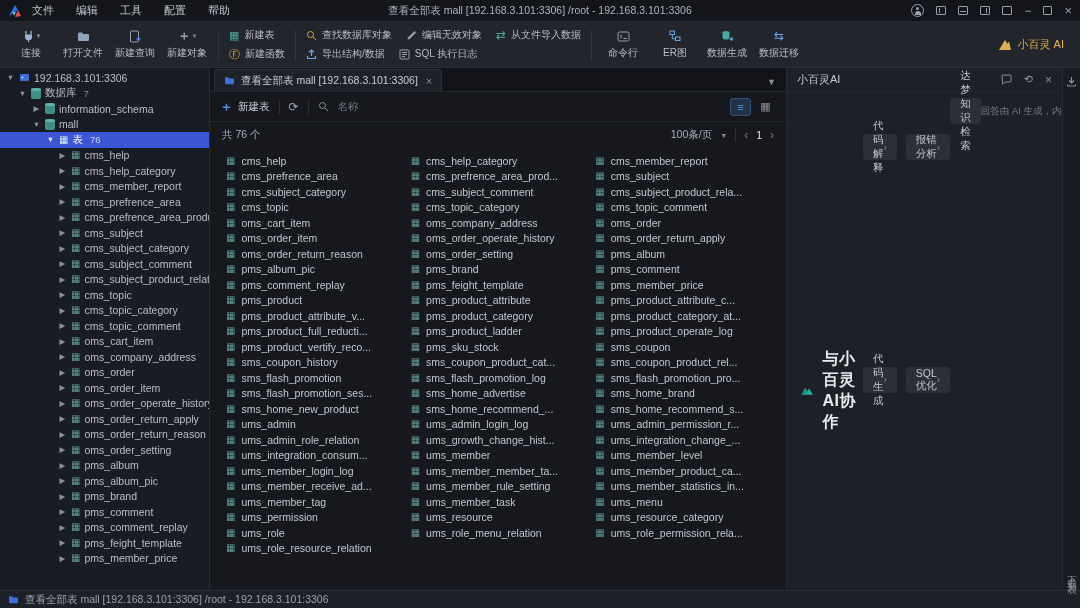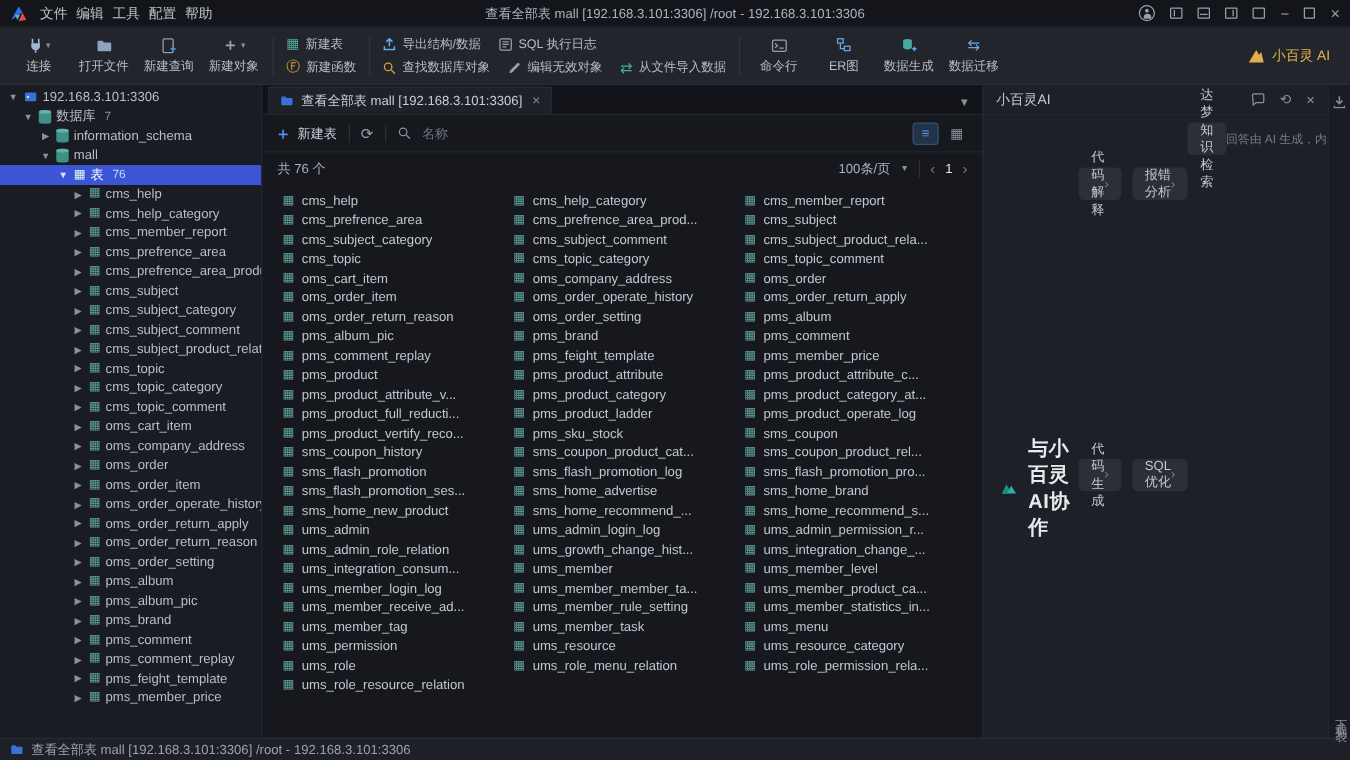--- a/index.html
+++ b/index.html
@@ -3,21 +3,21 @@
 <meta charset="utf-8">
 <style>
   *{box-sizing:border-box;margin:0;padding:0}
   html,body{width:1080px;height:608px;overflow:hidden}
   body{font-family:"Liberation Sans","DejaVu Sans",sans-serif;background:#17191f;color:#c5c9d1;font-size:11px}
   svg{display:block}
 
   
   .titlebar{height:22px;background:#13151a;display:flex;align-items:center;position:relative;border-bottom:1px solid #23262d;padding:0 8px}
   .logo{width:14px;height:14px;margin-right:10px}
-  .menus{display:flex;gap:7px;color:#c0c4cc;font-size:11px}
+  .menus{display:flex;gap:22px;color:#c0c4cc;font-size:11px}
   .menus span{cursor:default}
   .win-title{position:absolute;left:50%;transform:translateX(-50%);font-size:10.5px;color:#aeb3bd;white-space:nowrap}
   .wctl{margin-left:auto;display:flex;align-items:center;gap:12px;color:#9aa0ab}
   .avatar{width:13px;height:13px;border:1px solid #9aa0ab;border-radius:50%;position:relative}
   .avatar::before{content:'';position:absolute;left:4px;top:2px;width:3px;height:3px;border-radius:50%;background:#9aa0ab}
   .avatar::after{content:'';position:absolute;left:2.5px;top:6px;width:6px;height:4px;border-radius:3px 3px 0 0;background:#9aa0ab}
   .lay{width:10px;height:9px;border:1px solid #9aa0ab;border-radius:1px;position:relative}
   .lay::before{content:'';position:absolute;background:#9aa0ab}
   .lay-left::before{left:2px;top:1px;bottom:1px;width:1px}
   .lay-bottom::before{left:1px;right:1px;bottom:2px;height:1px}
@@ -65,21 +65,21 @@
   .main{flex:1;min-width:0;display:flex;flex-direction:column;background:#16181e}
   .tabbar{height:24px;background:#111318;display:flex;align-items:flex-end;border-bottom:1px solid #23262d;padding-left:4px}
   .tab{height:22px;background:#1e2127;display:flex;align-items:center;gap:6px;padding:0 9px;font-size:10.5px;color:#c9cdd5;border:1px solid #2a2d35;border-bottom:none;border-radius:3px 3px 0 0}
   .tab-close{color:#8a8f9a;font-size:11px;margin-left:2px}
   .tabbar-caret{margin-left:auto;color:#8a8f9a;padding:0 10px 4px;font-size:9px}
   .ct-toolbar{height:30px;display:flex;align-items:center;padding:0 10px;gap:9px;border-bottom:1px solid #22252c}
   .btn-newtable{display:flex;gap:5px;align-items:center;font-size:10.5px;color:#c9cdd5}
   .plus-blue{color:#4d8ef0;font-size:13px;font-weight:bold;line-height:11px}
   .vsep{width:1px;height:14px;background:#2c2f37}
   .refresh{color:#9aa0ab;font-size:12px;line-height:12px}
-  .search-input{background:transparent;border:none;outline:none;color:#c5c9d1;font-size:10.5px;width:70px;font-family:Liberation Sans, sans-serif}
+  .search-input{background:transparent;border:none;outline:none;color:#c5c9d1;font-size:10.5px;width:70px;font-family:Liberation Mono, monospace}
   .search-input::placeholder{color:#70757f}
   .view-toggles{margin-left:auto;display:flex;gap:4px}
   .vt{width:21px;height:18px;border-radius:3px;display:flex;align-items:center;justify-content:center;color:#8a8f9a;font-size:11px;border:1px solid transparent}
   .vt.active{background:#223247;color:#5d9bea;border-color:#32507a}
   .count-row{height:26px;display:flex;align-items:center;padding:0 12px;font-size:10.5px;color:#aab0ba}
   .pager{margin-left:auto;display:flex;align-items:center;gap:8px;color:#aab0ba}
   .pg-caret{font-size:7px;color:#8a8f9a}
   .pg-arrow{color:#70757f;font-size:12px}
   .pg-num{color:#e4e7ec}
   .grid{flex:1;display:grid;grid-template-columns:repeat(3,1fr);align-content:start;padding:5px 6px 0 16px;overflow:hidden}
@@ -192,50 +192,50 @@
     <div class="tb-sm">
         <span class="ffn">Ⓕ</span>
         <span>新建函数</span>
       </div>
   </div>
   <div class="tb-sep"></div>
   <div class="tb-col">
     <div class="tb-row">
       <div class="tb-sm">
         <svg width="11" height="11" viewBox="0 0 11 11">
+            <circle cx="4.5" cy="4.5" r="3" fill="none" stroke="#d9a43c"></circle>
+            <line x1="7" y1="7" x2="10" y2="10" stroke="#d9a43c"></line>
+          </svg>
+        <span>查找数据库对象</span>
+      </div>
+      <div class="tb-sm">
+        <svg width="11" height="11" viewBox="0 0 11 11">
+            <path d="M1.5 9.5l.6-2.2L8 1.4a.8.8 0 0 1 1.1 0l.5.5a.8.8 0 0 1 0 1.1L3.7 8.9z" fill="#9aa0ab"></path>
+          </svg>
+        <span>编辑无效对象</span>
+      </div>
+      <div class="tb-sm">
+        <span class="imp-glyph">⇄</span>
+        <span>从文件导入数据</span>
+      </div>
+    </div>
+    <div class="tb-row">
+      <div class="tb-sm">
+        <svg width="11" height="11" viewBox="0 0 11 11">
             <path d="M5.5 7V1.5M3 3.5L5.5 1 8 3.5" stroke="#6aa7e8" fill="none" stroke-width="1.2"></path>
             <path d="M1.5 7v2.5h8V7" stroke="#6aa7e8" fill="none" stroke-width="1.2"></path>
           </svg>
         <span>导出结构/数据</span>
       </div>
       <div class="tb-sm">
         <svg width="11" height="11" viewBox="0 0 11 11">
             <rect x="1" y="1" width="9" height="9" rx="1" fill="none" stroke="#9aa0ab"></rect>
             <path d="M3 3.5h5M3 5.5h5M3 7.5h3" stroke="#9aa0ab"></path>
           </svg>
         <span>SQL 执行日志</span>
-      </div>
-    </div>
-    <div class="tb-row">
-      <div class="tb-sm">
-        <svg width="11" height="11" viewBox="0 0 11 11">
-            <circle cx="4.5" cy="4.5" r="3" fill="none" stroke="#d9a43c"></circle>
-            <line x1="7" y1="7" x2="10" y2="10" stroke="#d9a43c"></line>
-          </svg>
-        <span>查找数据库对象</span>
-      </div>
-      <div class="tb-sm">
-        <svg width="11" height="11" viewBox="0 0 11 11">
-            <path d="M1.5 9.5l.6-2.2L8 1.4a.8.8 0 0 1 1.1 0l.5.5a.8.8 0 0 1 0 1.1L3.7 8.9z" fill="#9aa0ab"></path>
-          </svg>
-        <span>编辑无效对象</span>
-      </div>
-      <div class="tb-sm">
-        <span class="imp-glyph">⇄</span>
-        <span>从文件导入数据</span>
       </div>
     </div>
   </div>
   <div class="tb-sep"></div>
   <div class="tb-big">
     <span class="tb-ic">
         <svg width="13" height="11" viewBox="0 0 13 11">
           <rect x="1" y="1" width="11" height="9" rx="1.5" fill="none" stroke="#9aa0ab"></rect>
           <path d="M3 3.8l2 1.7-2 1.7" stroke="#9aa0ab" fill="none"></path>
           <path d="M6.5 7.5h3.5" stroke="#9aa0ab"></path>

